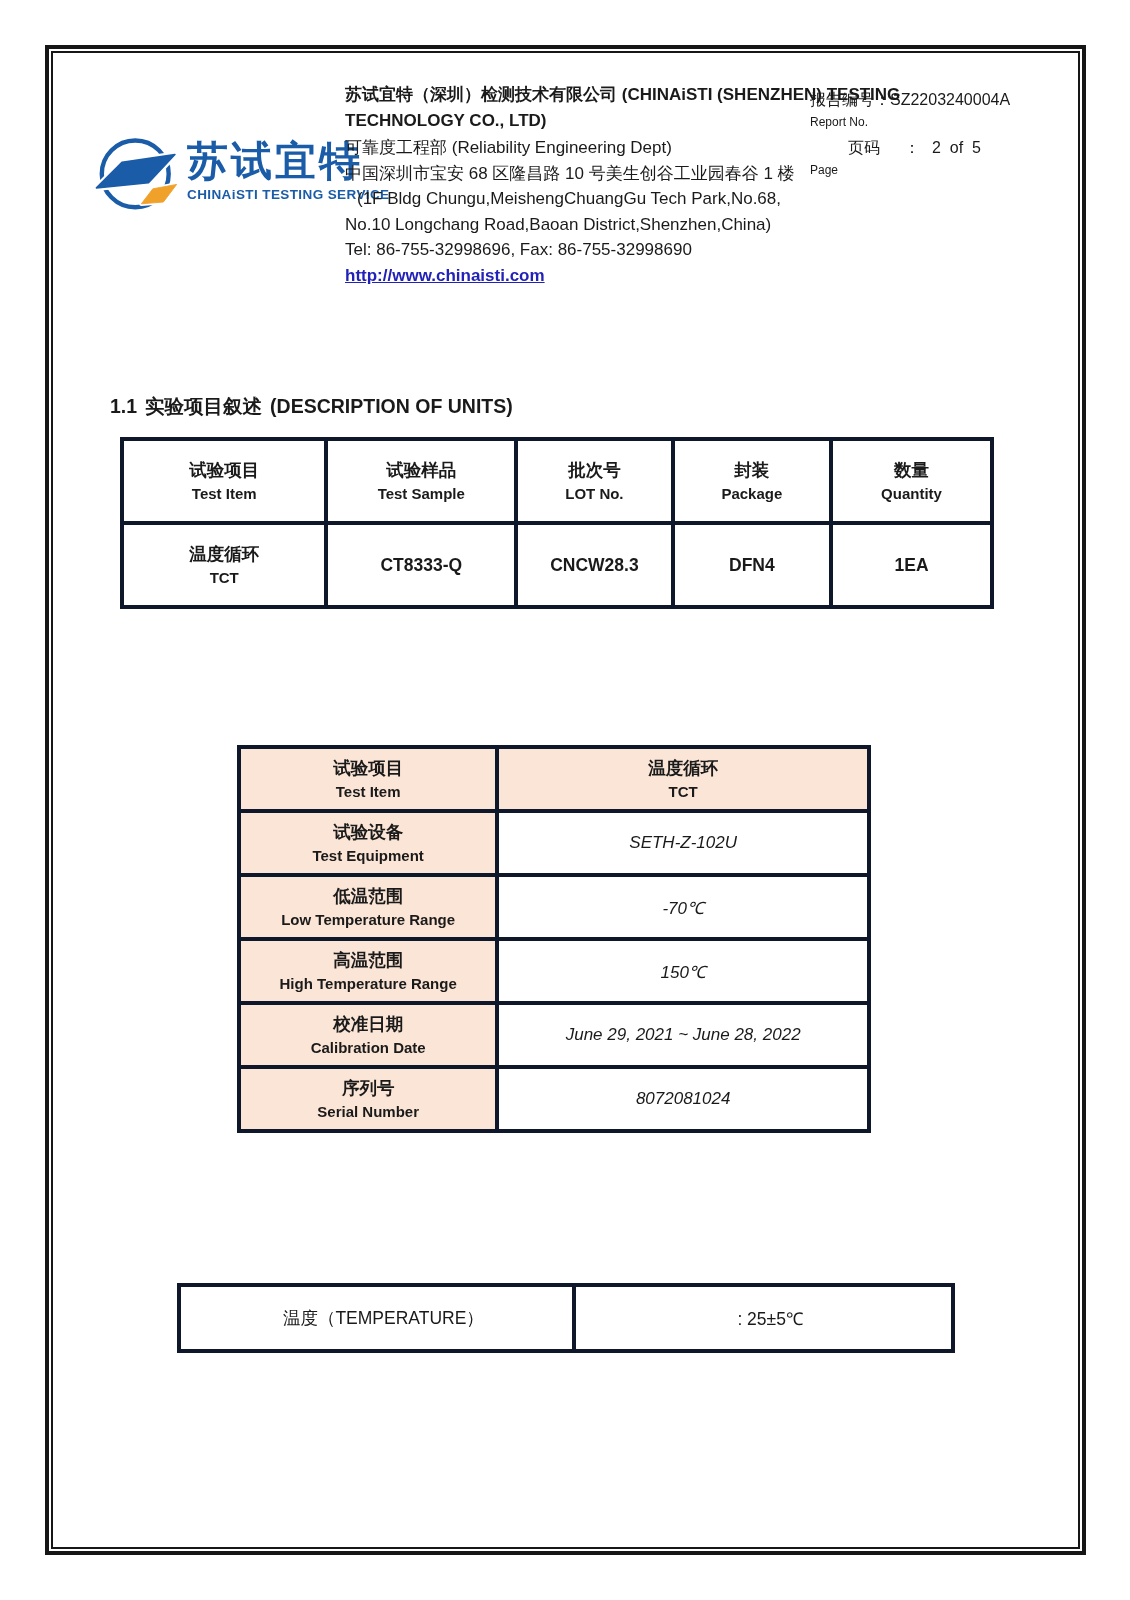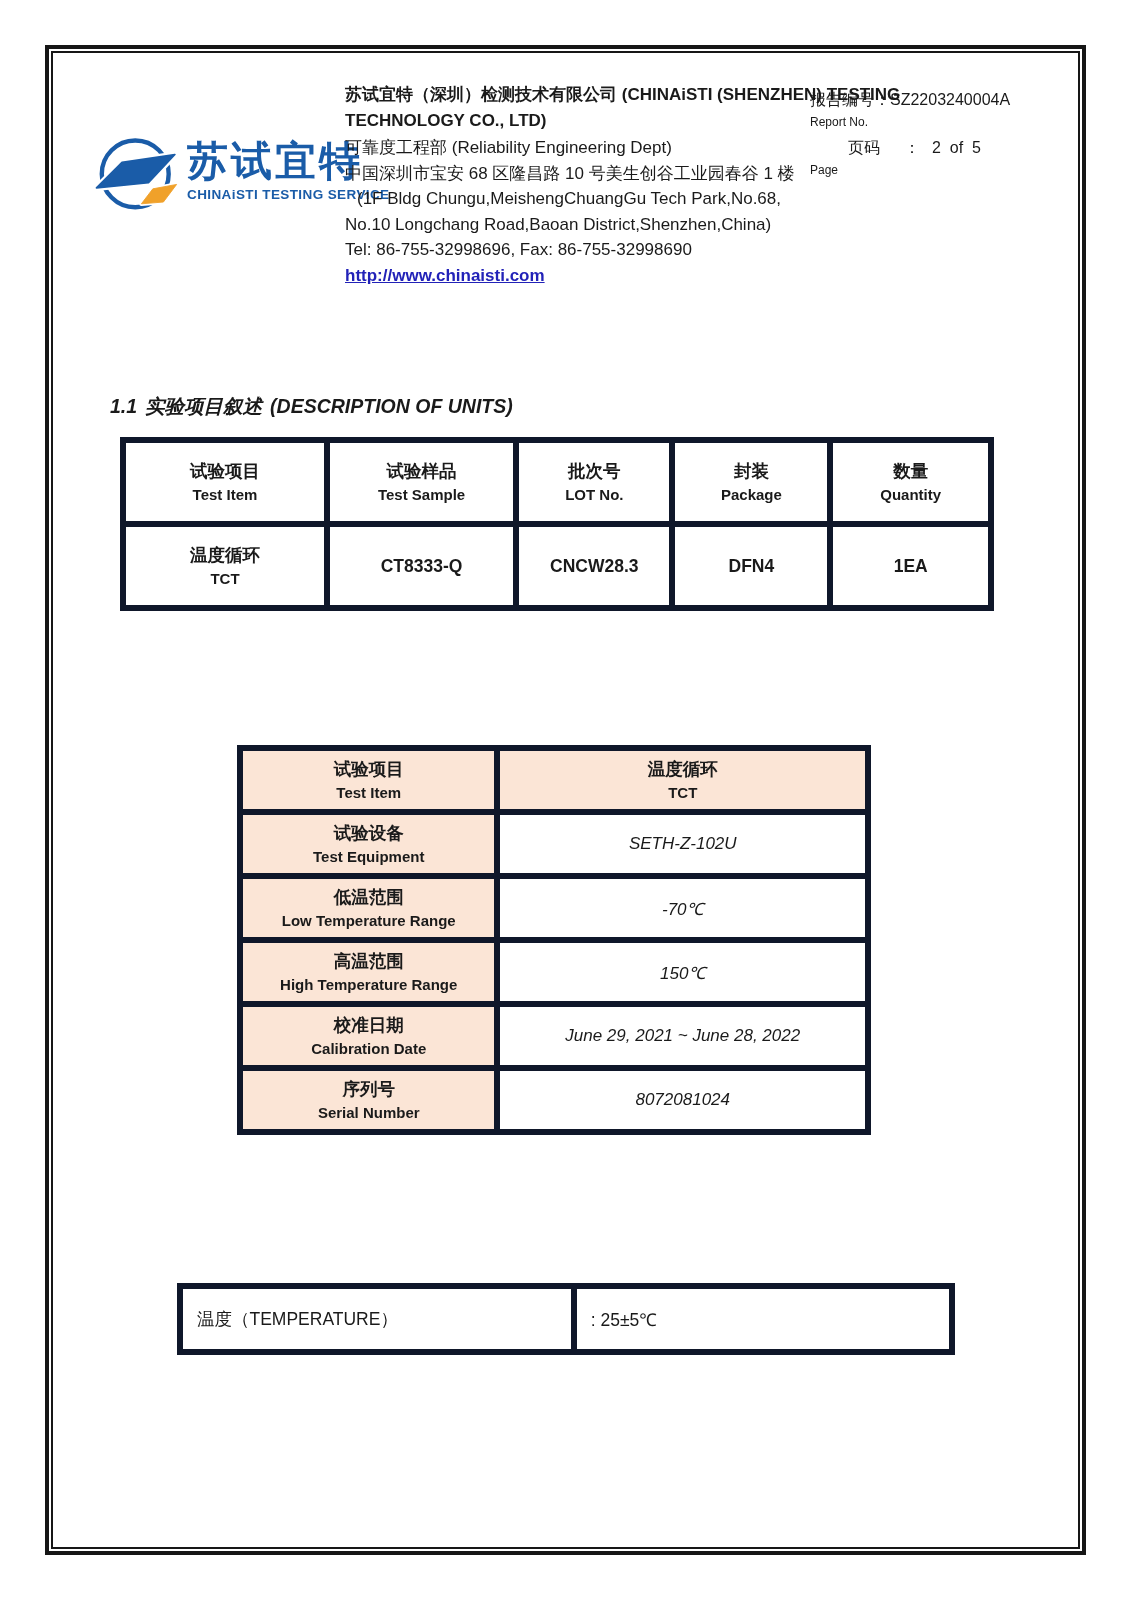--- a/index.html
+++ b/index.html
@@ -28,47 +28,47 @@
   .meta-row { display:flex; white-space:pre; }
   .meta-sub { font-size:12px; margin-top:2px; margin-bottom:6px; }
   .page-row .page-label { width:56px;margin-left:38px; }
   .page-row .page-colon { width:28px; }
 
   
   .heading { position:absolute; font-weight:bold; white-space:nowrap; }
   .heading .num { margin-right:12px; }
   .heading .en { margin-left:8px; }
   .h-main { left:78px; top:290px; font-size:23px; }
-  .h-sub { font-size:19.5px;font-style:italic; }
+  .h-sub { font-size:19.5px; }
   .h-sub .num { margin-right:8px; }
   .h-11 { left:110px; top:393px; }
   .h-12 { left:110px; top:666px; }
   .h-13 { left:110px; top:1186px; }
 
   table { border-collapse:collapse; table-layout:fixed; }
-  td { border:6px solid #0f172a; vertical-align:middle; text-align:center; }
+  td { border:4px solid #0f172a; vertical-align:middle; text-align:center; }
   .cell-zh { display:block; font-size:17.5px; line-height:26px; }
   .cell-en { display:block; font-size:15px; line-height:22px; }
 
   
   .table-units { position:absolute; left:120px; top:437px; width:874px; }
   .table-units td { height:84px; font-weight:bold; }
   .table-units .hdr td { border-bottom-width:3px; }
   .table-units .val { font-size:17.5px; font-weight:bold; }
 
   
   .table-equipment { position:absolute; left:237px; top:745px; width:634px; }
   .table-equipment td { height:64px; }
   .table-equipment td.lbl { background:#fbe5d6; font-weight:bold; }
   .table-equipment td.hdr-val { background:#fbe5d6; font-weight:bold; }
   .table-equipment td.val { font-size:17px; font-weight:normal;font-style:italic; }
 
   
   .table-ambience { position:absolute; left:177px; top:1283px; width:778px; }
-  .table-ambience td { height:66px; text-align:left; padding-left:14px; font-size:17.5px; font-weight:normal; }
+  .table-ambience td { height:66px; text-align:center; padding-left:14px; font-size:17.5px; font-weight:normal; }
 </style>
 </head>
 <body>
 
 <div class="page">
 
   <div class="frame-outer">
     <div class="frame-inner"></div>
   </div>
 

